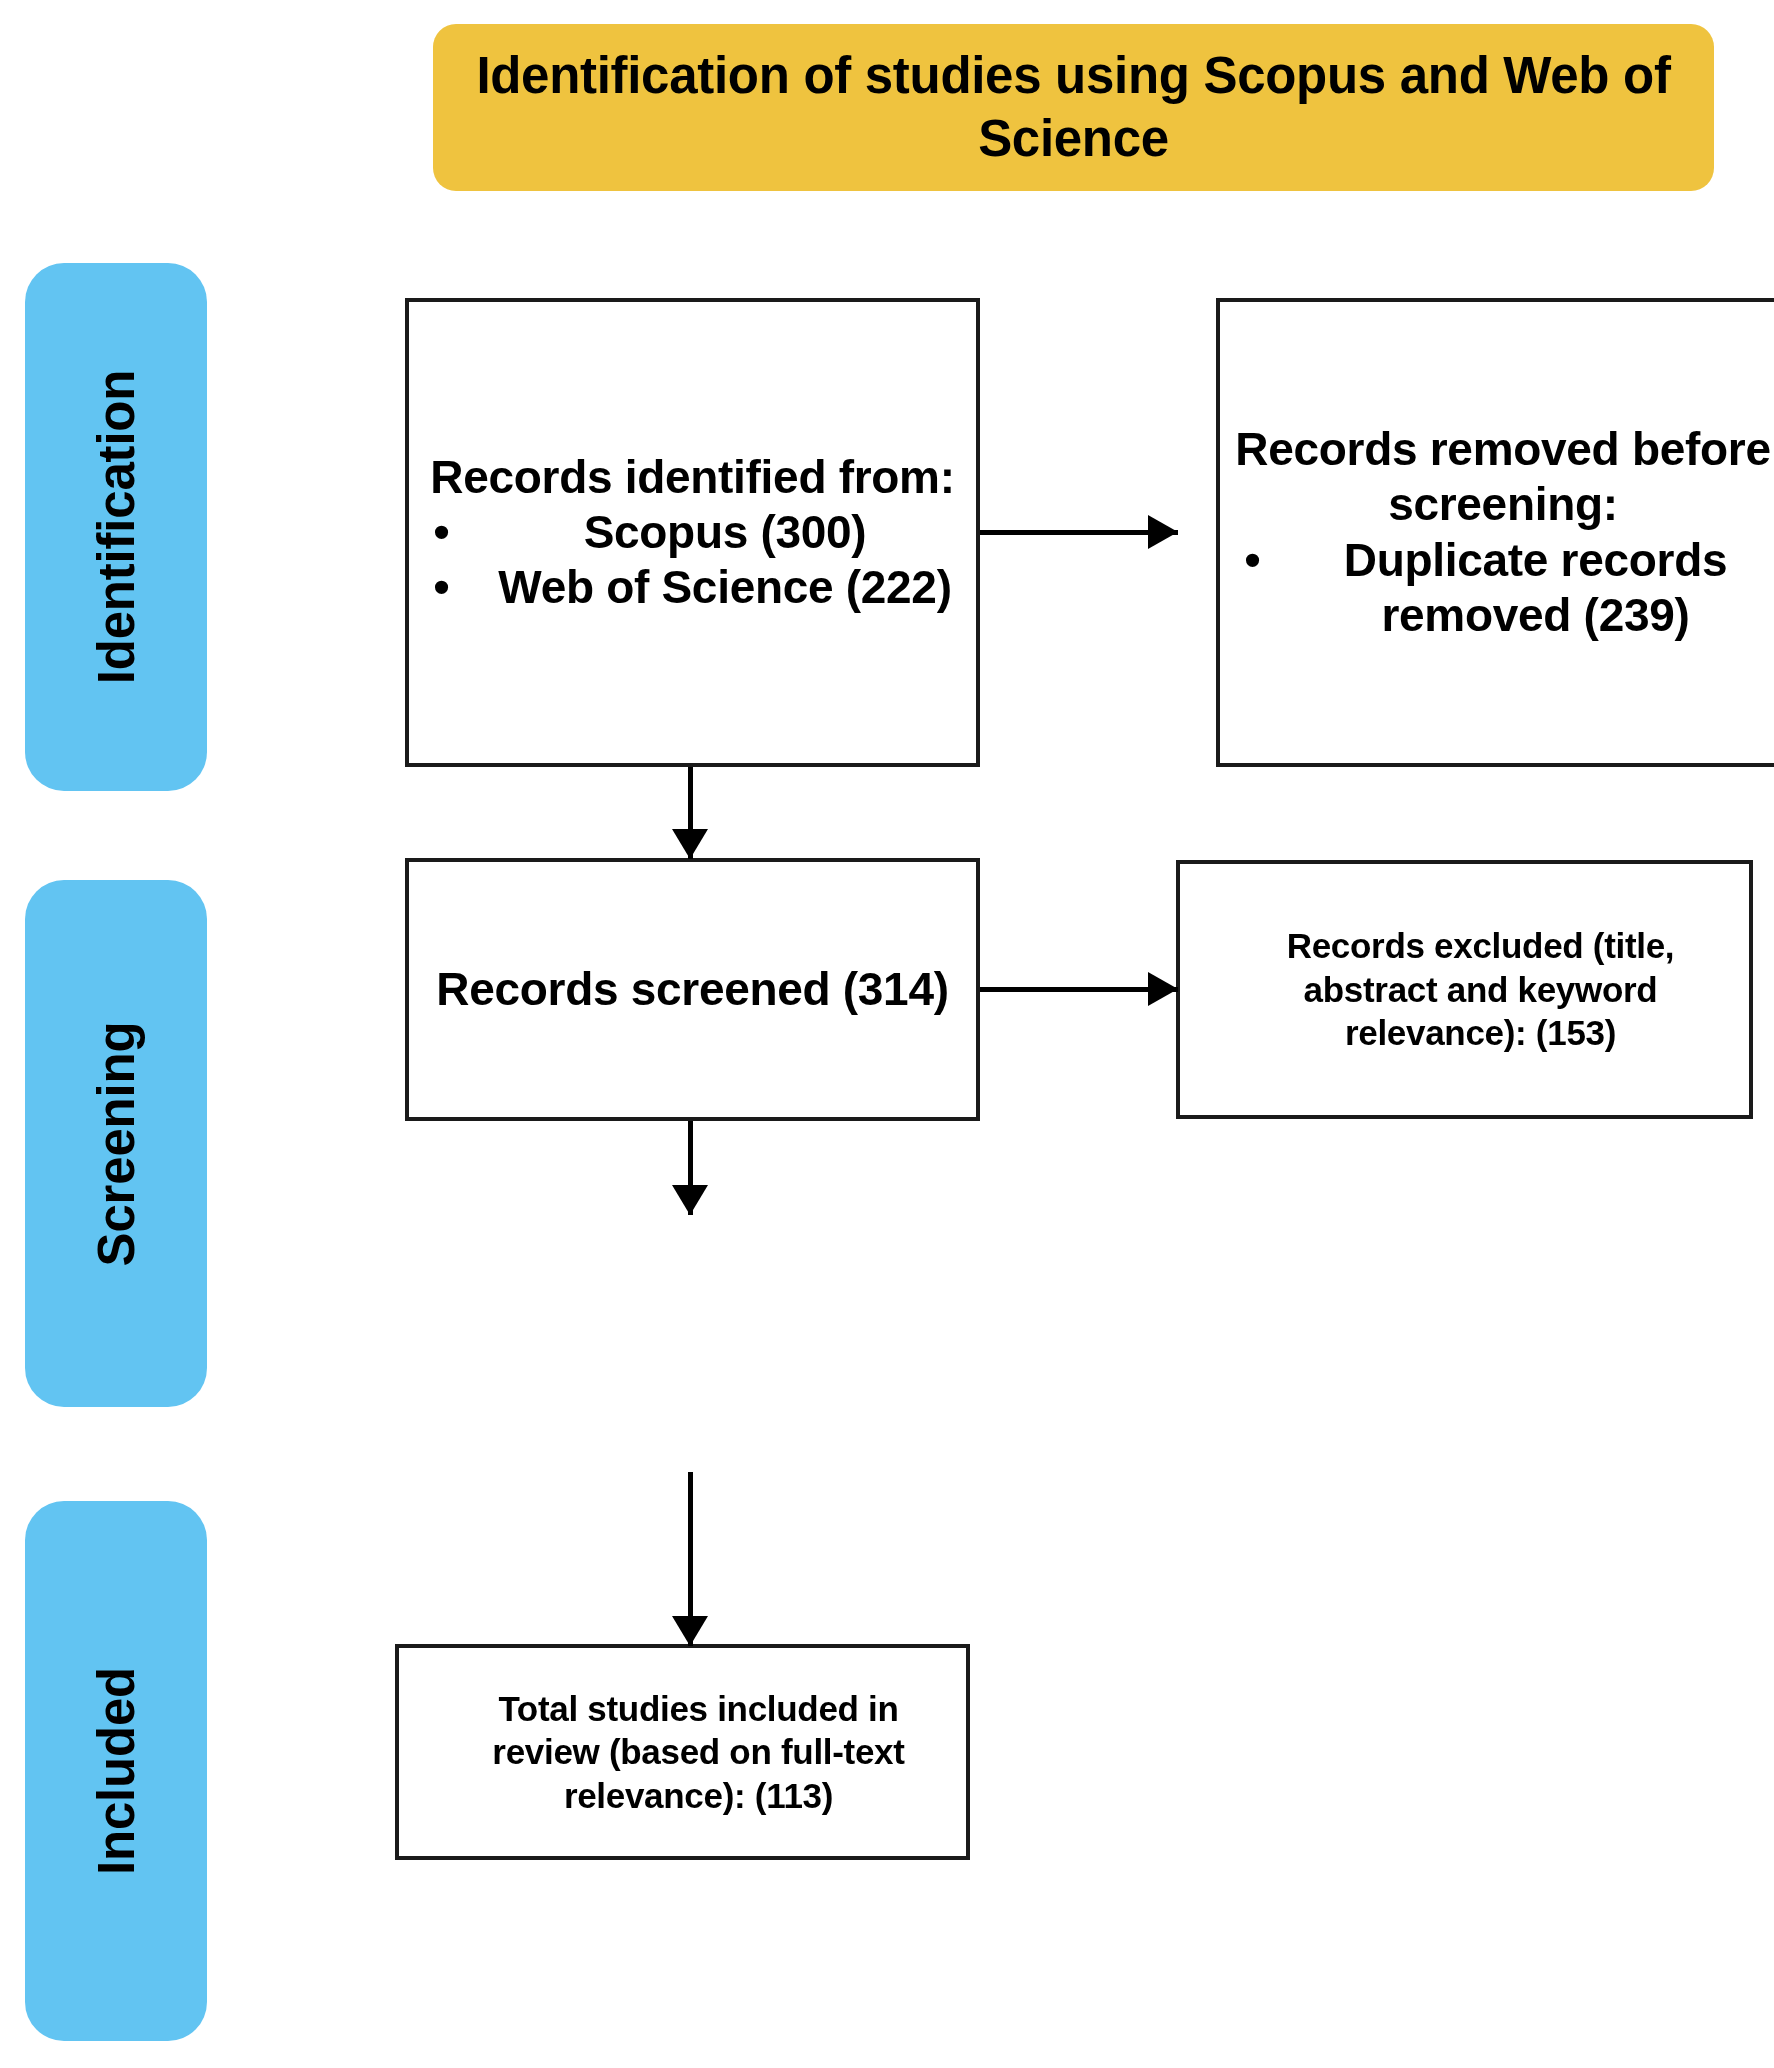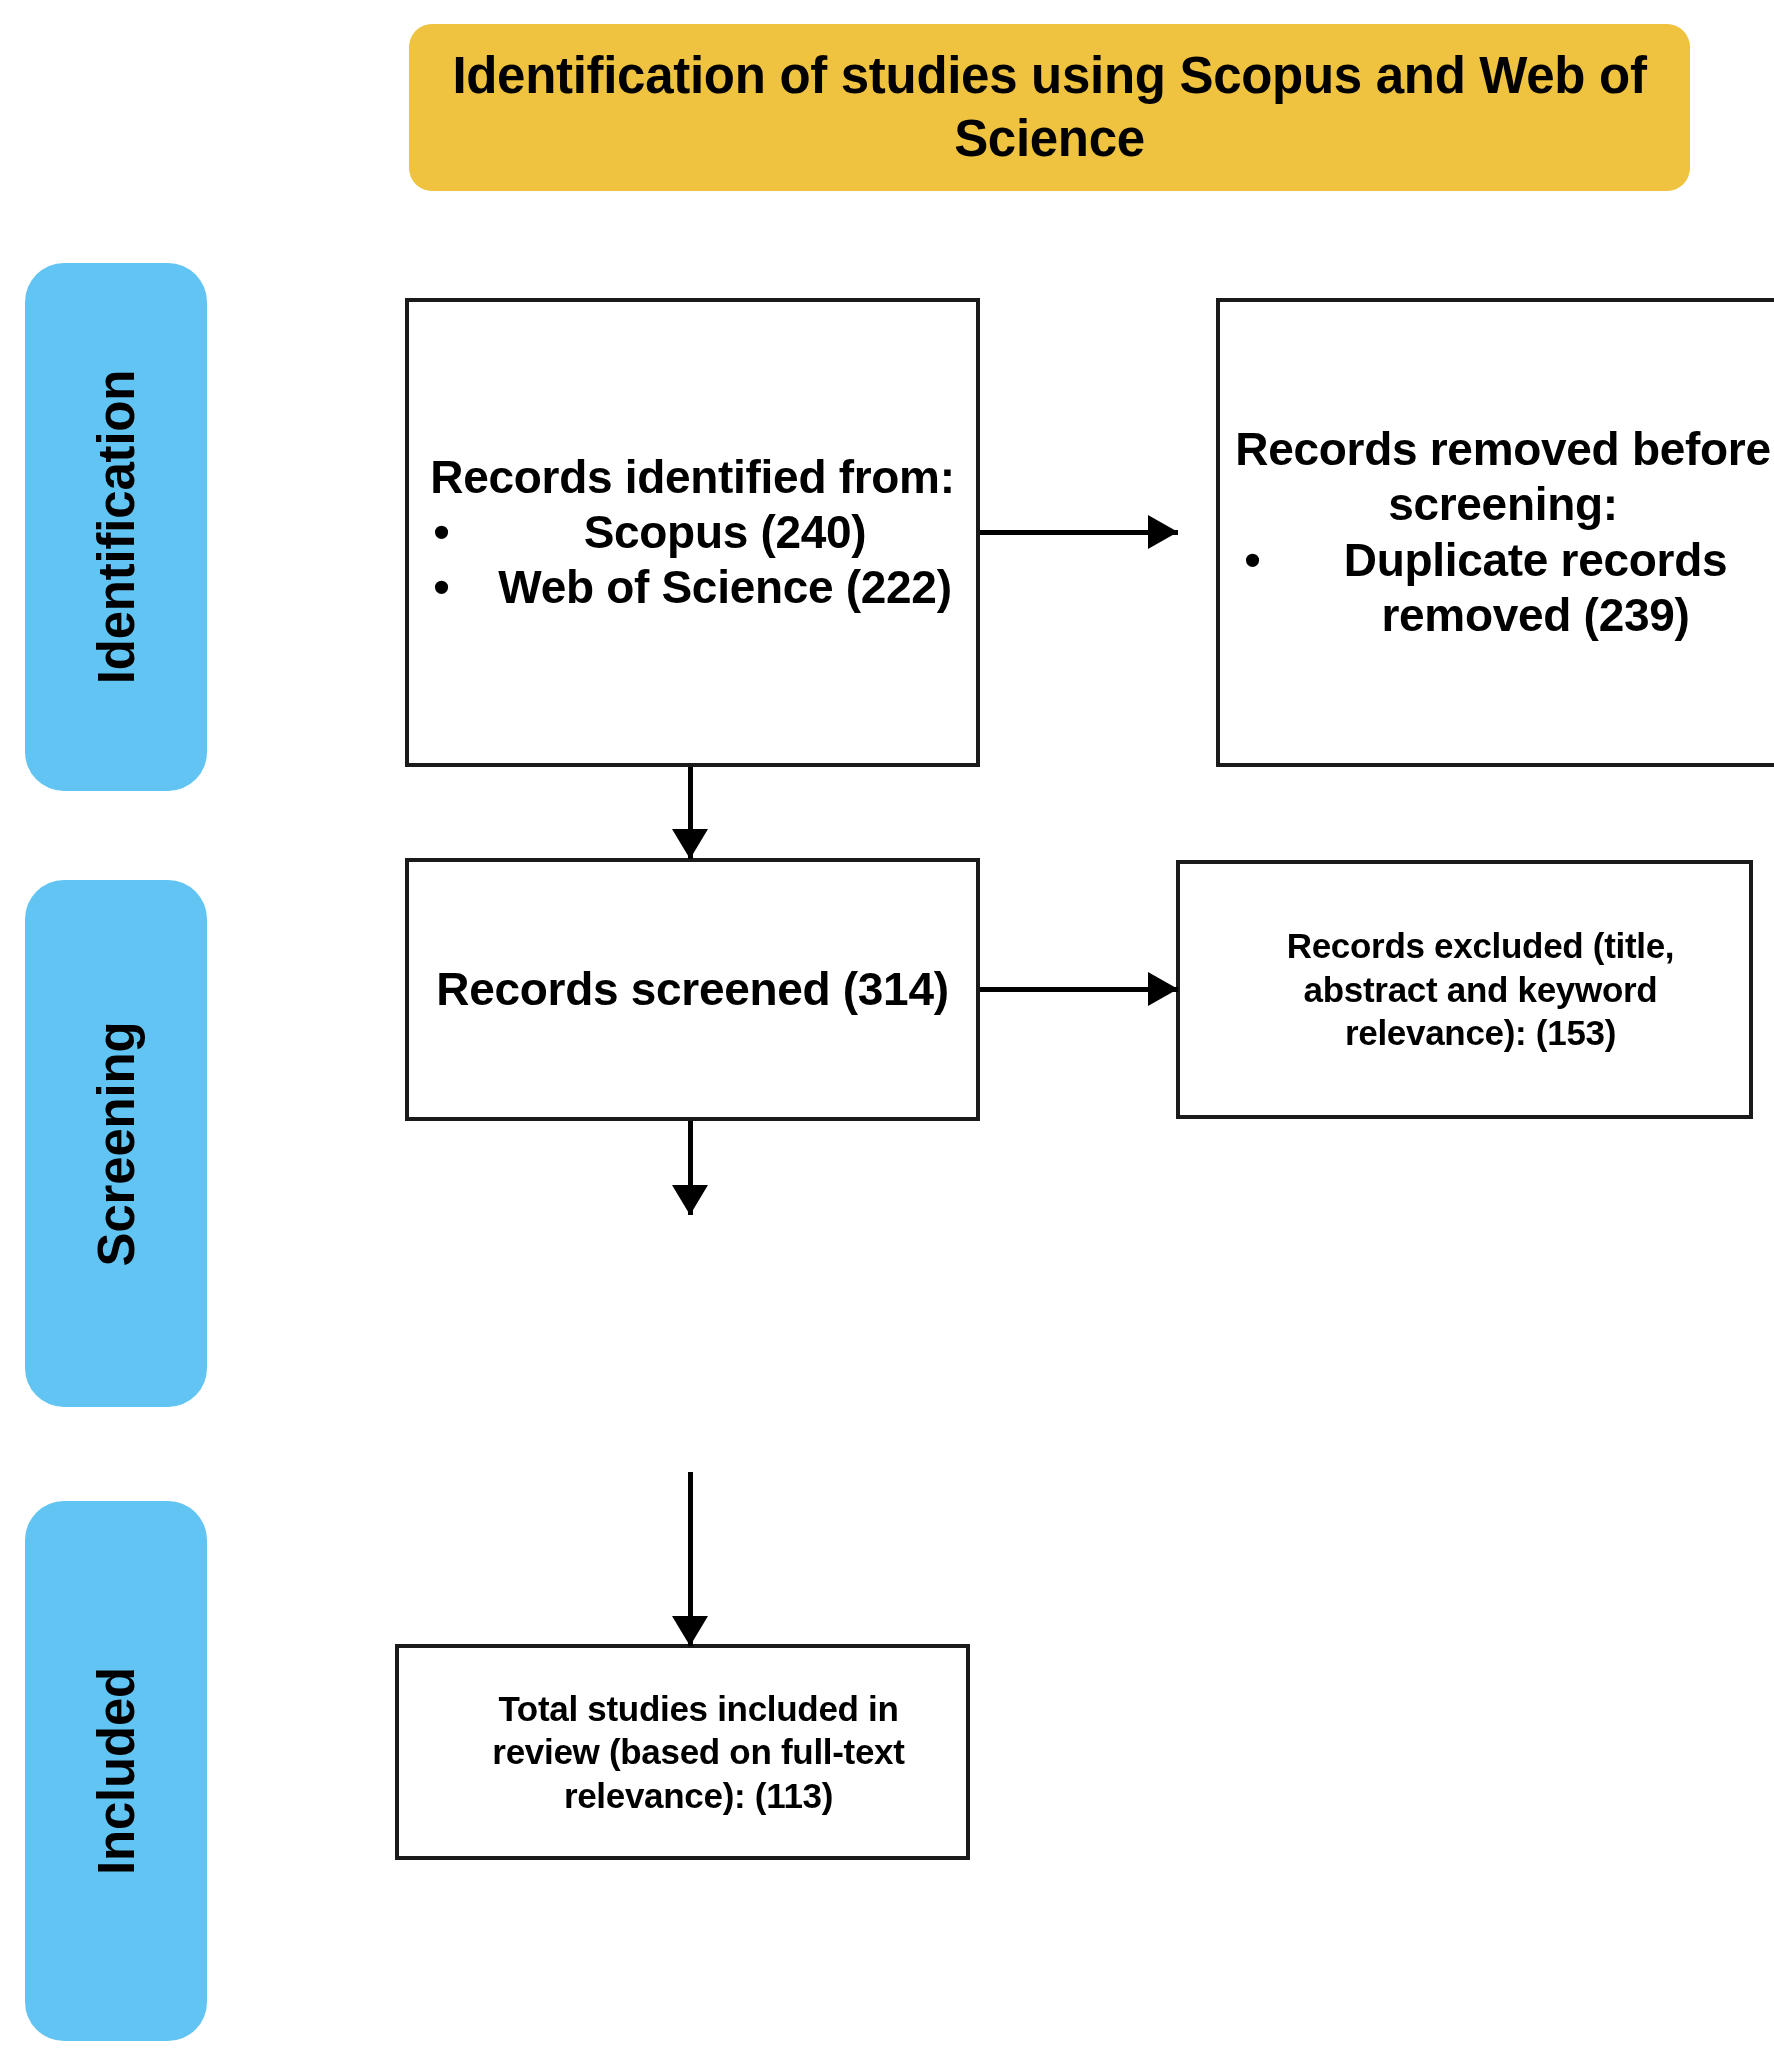--- a/index.html
+++ b/index.html
@@ -14,21 +14,21 @@
     position: relative;
     width: 1774px;
     height: 2069px;
     background: #ffffff;
     overflow: hidden;
   }
 
   
   .title-banner {
     position: absolute;
-    left: 409px;
+    left: 433px;
     top: 24px;
     width: 1281px;
     height: 167px;
     background: #EFC33F;
     border-radius: 23px;
     display: flex;
     align-items: center;
     justify-content: center;
     box-sizing: border-box;
     padding: 0 35px;
@@ -177,21 +177,21 @@
     <span class="stage-label">Screening</span>
   </div>
   <div class="stage-band" id="band-included">
     <span class="stage-label">Included</span>
   </div>
 
   <div class="flow-box" id="box-identified">
     <div class="box-text">
       <div>Records identified from:</div>
       <ul class="bullet-list">
-        <li>Scopus (240)</li>
+        <li>Scopus (300)</li>
         <li>Web of Science (222)</li>
       </ul>
     </div>
   </div>
 
   <div class="flow-box" id="box-removed">
     <div class="box-text">
       <div>Records removed before screening:</div>
       <ul class="bullet-list">
         <li>Duplicate records removed (239)</li>

